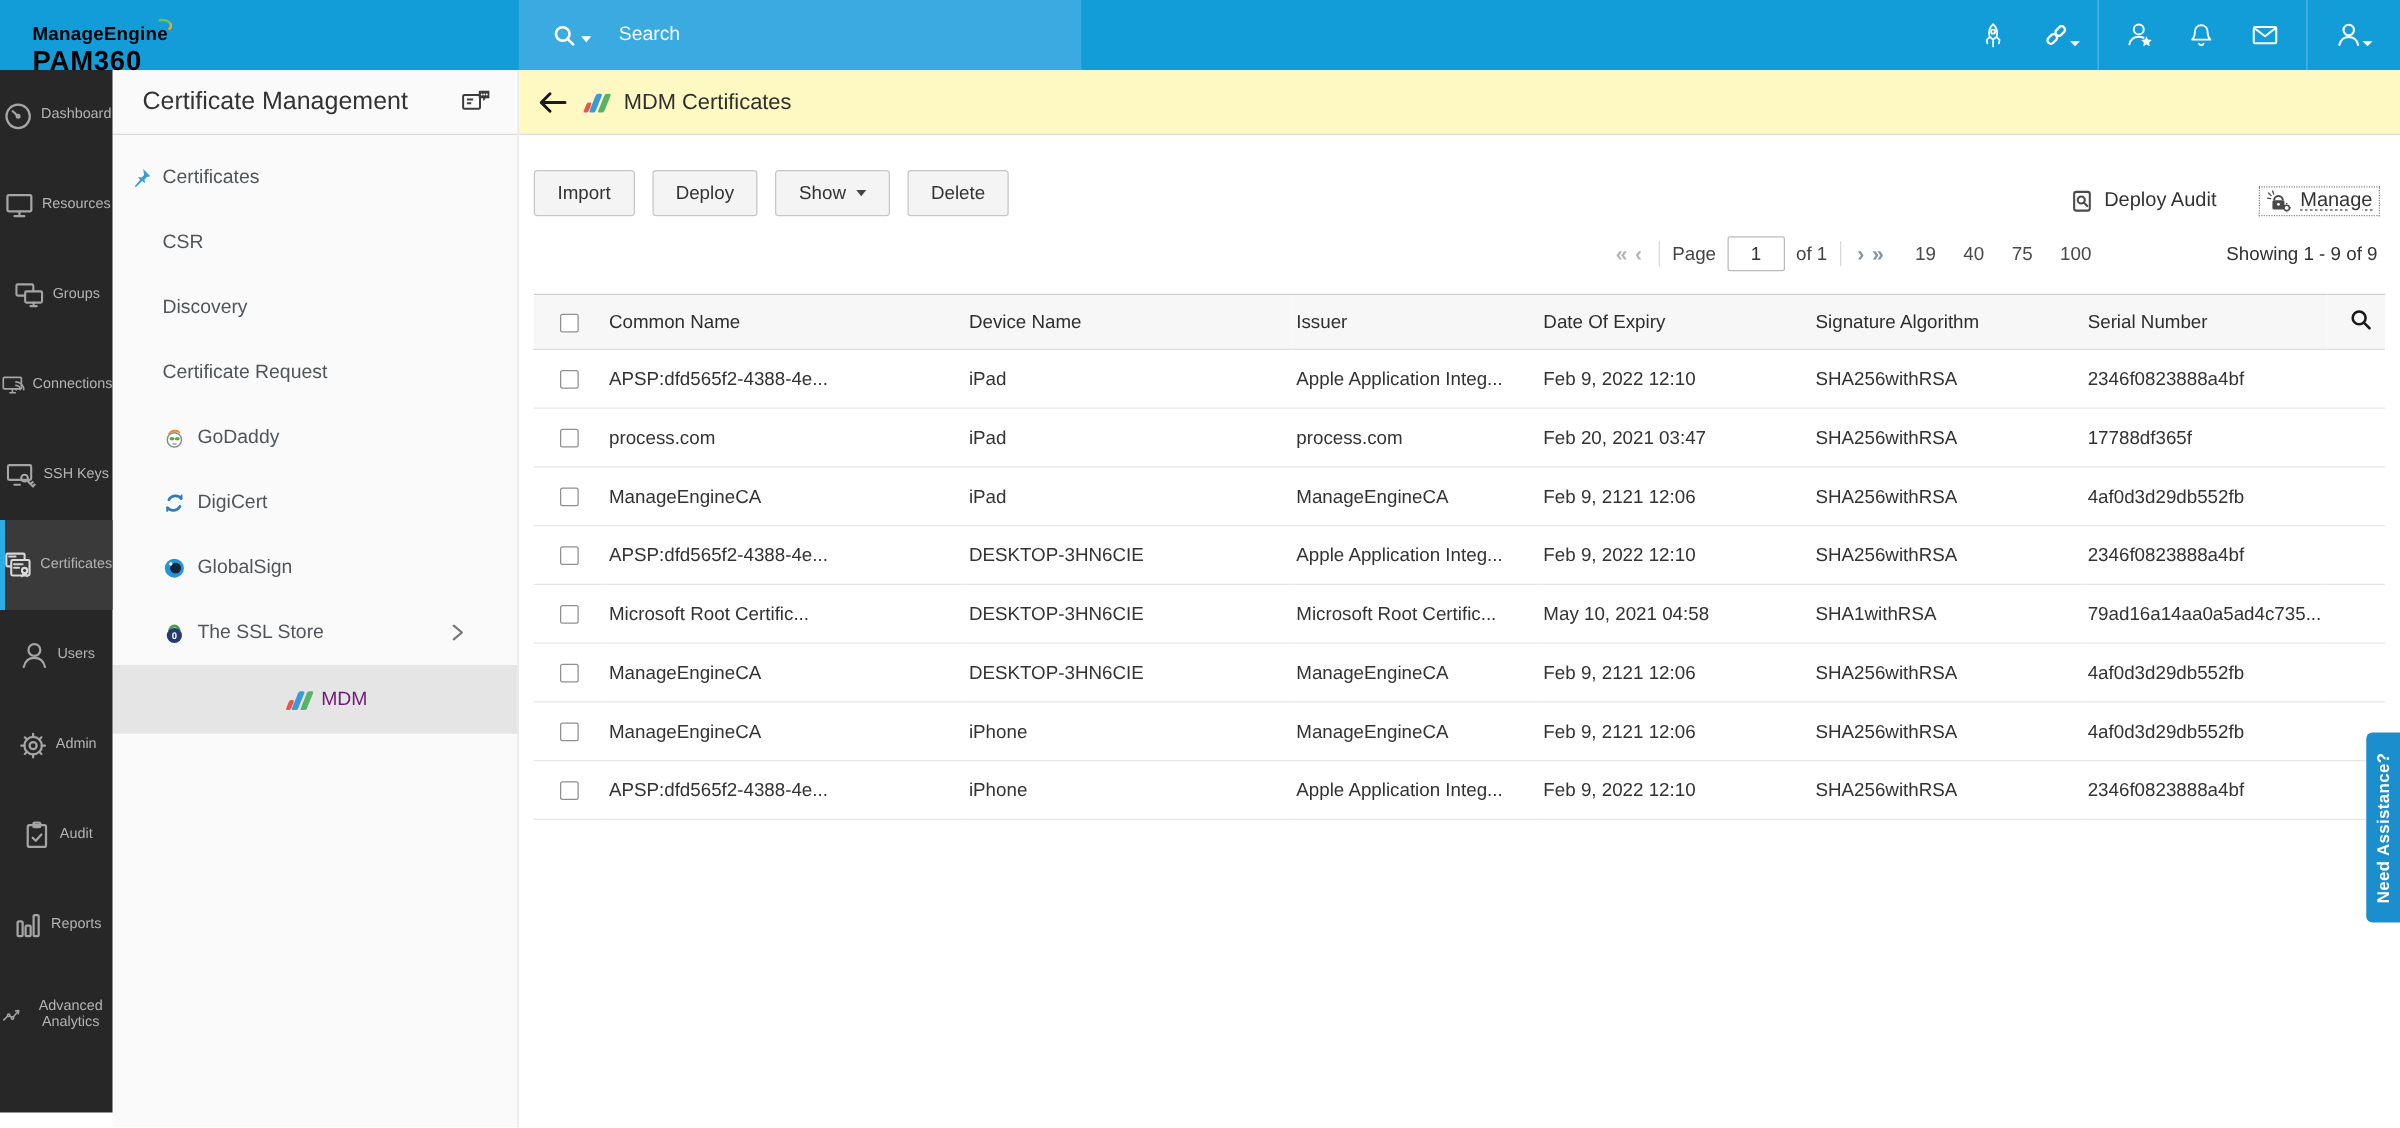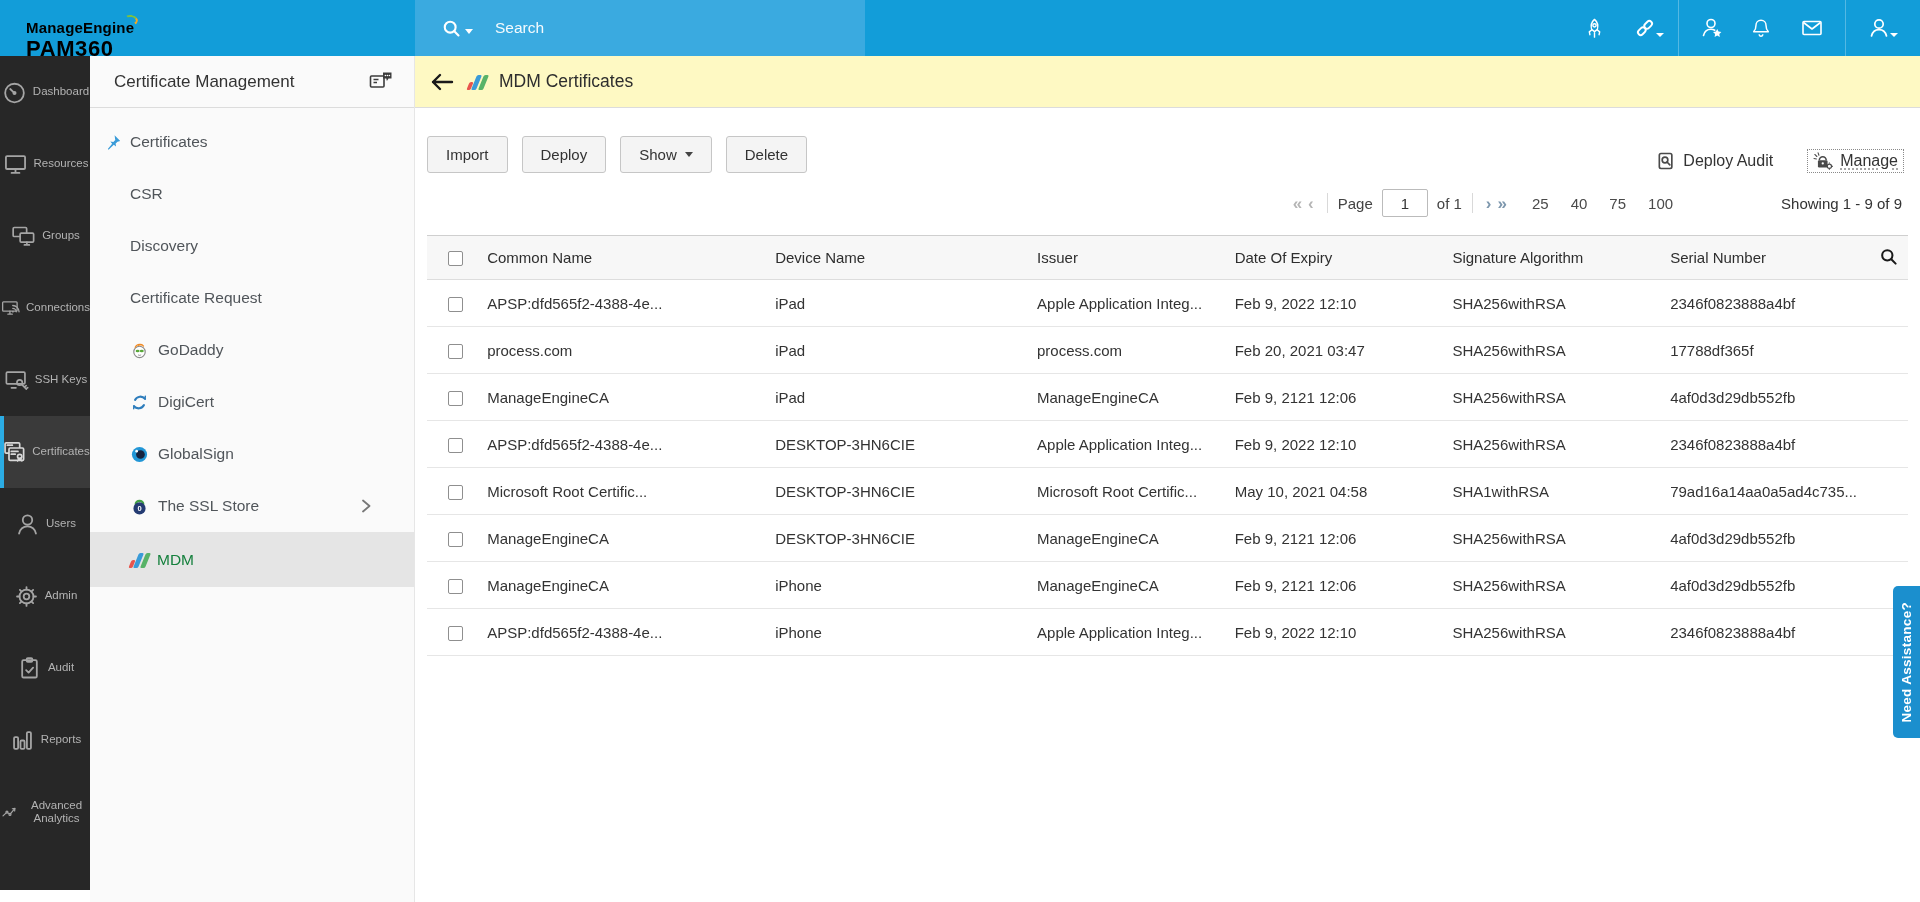--- a/index.html
+++ b/index.html
@@ -33,25 +33,25 @@
   .rail-item { height:72px; display:flex; flex-direction:row; align-items:center; justify-content:center;
     gap:5px; position:relative; cursor:pointer; }
   .rail-item.active { background:#3a3a3a; }
   .rail-item.active::before { content:""; position:absolute; left:0; top:0; width:4px; height:100%; background:#2bace4; }
   .rail-label { font-size:11.5px; color:#b3b3b3; text-align:center; line-height:1.15; max-width:78px; }
   
   .subnav { position:absolute; left:90px; top:56px; width:325px; height:846px; background:#fafafa;
     border-right:1px solid #e6e6e6; z-index:3; }
   .subnav-head { height:52px; border-bottom:1px solid #dcdcdc; display:flex; align-items:center;
     justify-content:space-between; padding:0 20px 0 24px; }
-  .subnav-title { font-size:17px; color:#333; }
+  .subnav-title { font-size:20px; color:#333; }
   .subnav-list { list-style:none; margin-top:8px; }
   .subnav-item { position:relative; min-height:52px; display:flex; align-items:center; gap:9px;
     padding:0 20px 0 40px; font-size:15.5px; color:#50555a; cursor:pointer; }
-  .subnav-item.active { background:#e5e5e5; color:#15803d; min-height:55px; }
+  .subnav-item.active { background:#e5e5e5; color:#701a75; min-height:55px;justify-content:center; }
   .pin-abs { position:absolute; left:15px; top:50%; transform:translateY(-50%); }
   .sub-chevron { position:absolute; right:42px; top:50%; transform:translateY(-50%); }
   .brand-ic { width:19px; height:19px; flex:none; display:inline-flex; }
   
   .mdm-ic { display:inline-flex; align-items:flex-end; gap:2px; height:16px; }
   .mdm-ic i { display:block; transform:skewX(-22deg); border-radius:1.5px; }
   .mdm-ic .s1 { width:4px; height:8px;  background:#e8554d; }
   .mdm-ic .s2 { width:5px; height:15px; background:#3a9bd8; }
   .mdm-ic .s3 { width:5px; height:15px; background:#58b368; }
   
@@ -405,21 +405,21 @@
     <div class="pagerow">
       <span class="pg-arrow disabled">«</span>
       <span class="pg-arrow disabled">‹</span>
       <span class="pg-sep"></span>
       <span>Page</span>
       <input type="text" value="1" style="">
       <span>of 1</span>
       <span class="pg-sep"></span>
       <span class="pg-arrow enabled">›</span>
       <span class="pg-arrow enabled">»</span>
-      <span class="pg-size">25</span>
+      <span class="pg-size">19</span>
       <span class="pg-size">40</span>
       <span class="pg-size">75</span>
       <span class="pg-size">100</span>
       <span class="showing">Showing 1 - 9 of 9</span>
     </div>
 
     <table>
       <colgroup>
         <col class="cb-col">
           <col style="width:287px">

